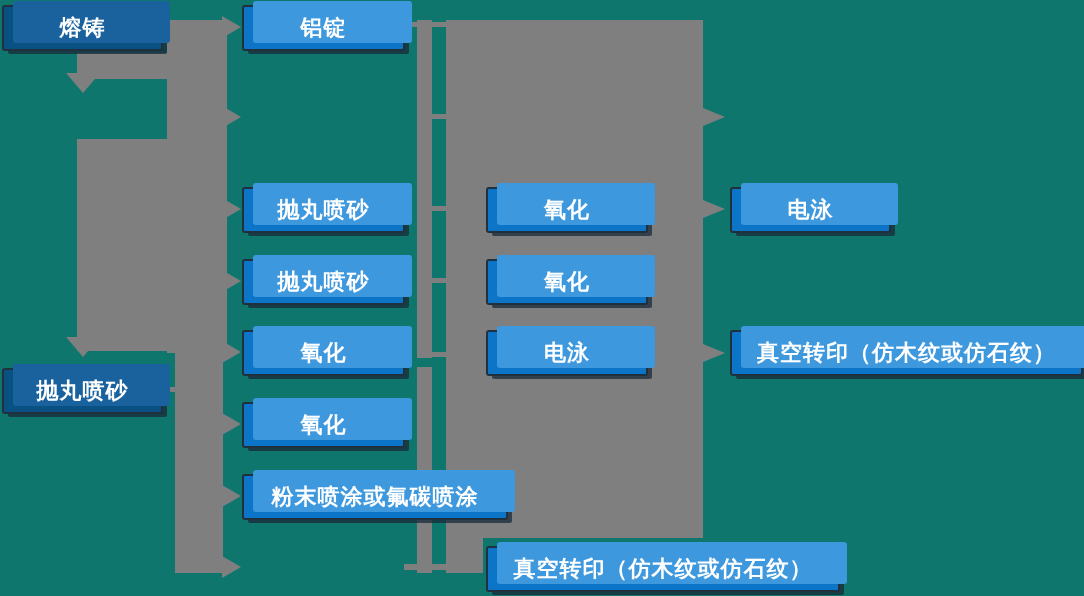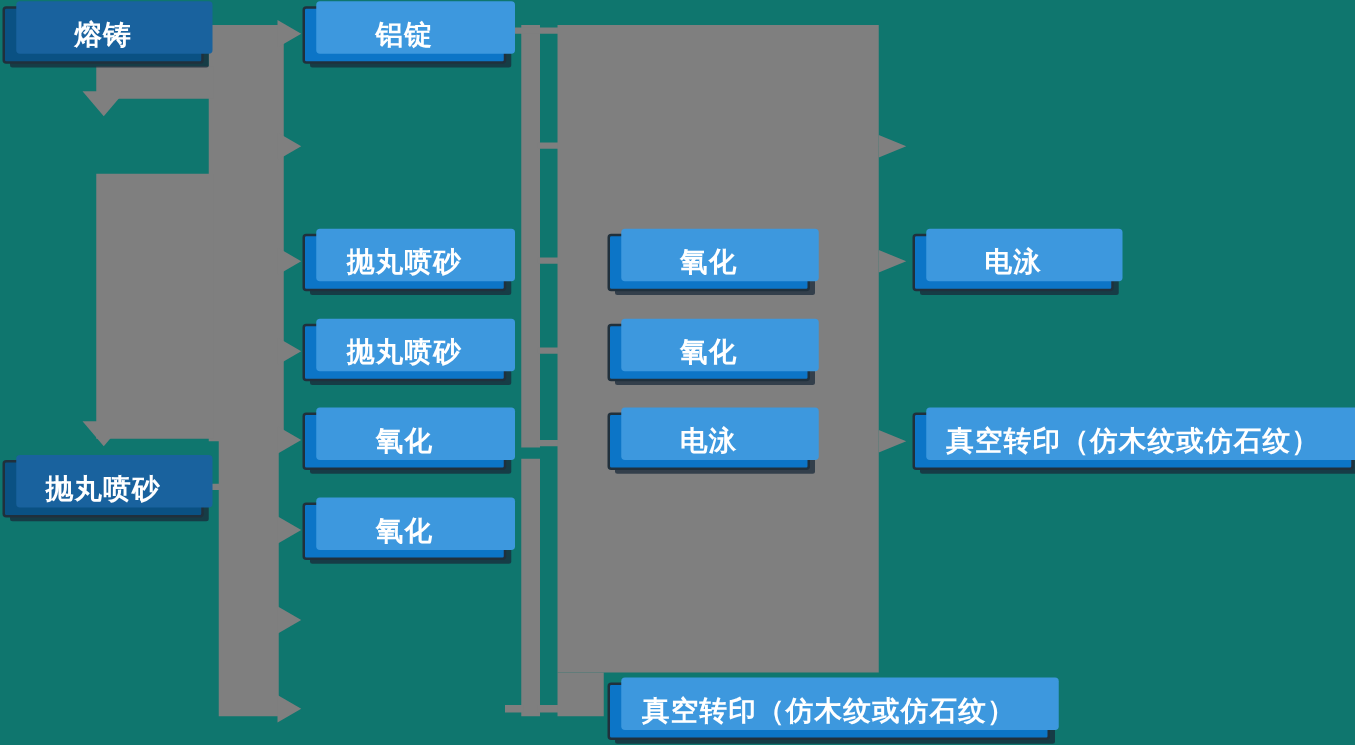--- a/index.html
+++ b/index.html
@@ -69,20 +69,21 @@
   <div class="arr-r small" style="left:703px;top:344px"></div>
 
   <div class="box stage" style="left:2px;top:5px;width:161px">熔铸</div>
   <div class="box stage" style="left:2px;top:368px;width:161px">抛丸喷砂</div>
 
   <div class="box proc" style="left:242px;top:5px;width:163px">铝锭</div>
   <div class="box proc" style="left:242px;top:187px;width:163px">抛丸喷砂</div>
   <div class="box proc" style="left:242px;top:259px;width:163px">抛丸喷砂</div>
   <div class="box proc" style="left:242px;top:330px;width:163px">氧化</div>
   <div class="box proc" style="left:242px;top:402px;width:163px">氧化</div>
+  <div class="box proc" style="left:242px;top:474px;width:266px">粉末喷涂或氟碳喷涂</div>
 
   <div class="box proc" style="left:486px;top:187px;width:162px">氧化</div>
   <div class="box proc" style="left:486px;top:259px;width:162px">氧化</div>
   <div class="box proc" style="left:486px;top:330px;width:162px">电泳</div>
   <div class="box proc" style="left:486px;top:546px;width:354px">真空转印（仿木纹或仿石纹）</div>
 
   <div class="box proc" style="left:730px;top:187px;width:161px">电泳</div>
   <div class="box proc" style="left:730px;top:330px;width:353px">真空转印（仿木纹或仿石纹）</div>
 
 </div>

